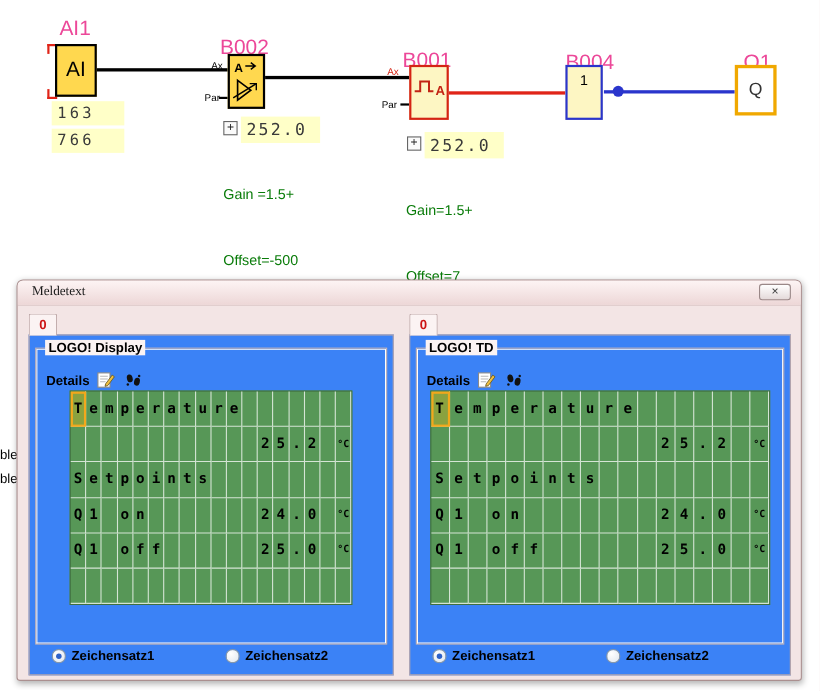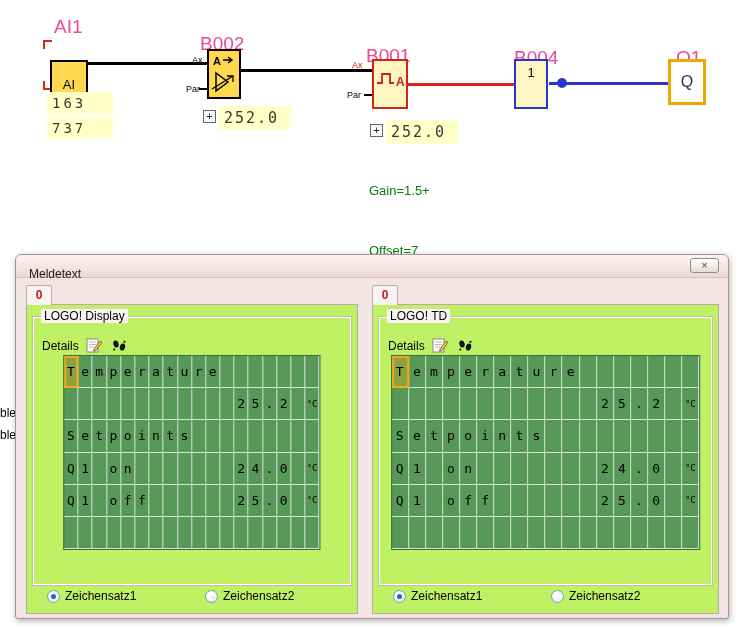--- a/index.html
+++ b/index.html
@@ -8,21 +8,21 @@
 
   
   .blk-label{position:absolute;font-size:19px;color:#ec4899;}
   .pin-label{position:absolute;font-size:9px;color:#000;}
   .pin-label.red{color:#d42414;}
   .pin-stub{position:absolute;height:2px;background:#000;}
   .wire{position:absolute;}
   .dot{position:absolute;width:10px;height:10px;border-radius:50%;background:#2a35cc;}
   .block{position:absolute;box-sizing:border-box;border:2px solid #000;
          display:flex;align-items:center;justify-content:center;}
-  .ai-block{background:#ffd84f;font-size:13px;margin-top:20px;}
+  .ai-block{background:#ffd84f;font-size:19px;}
   .b002-block{background:#ffd84f;}
   .b001-block{background:#fdf6c3;border-color:#d42414;align-items:flex-start;padding-top:6px;}
   .b004-block{background:#fdf6c3;border-color:#2a35cc;align-items:flex-start;padding-top:4px;font-size:13px;}
   .q1-block{background:#fff;border:3px solid #f0a800;font-size:16px;color:#333;}
   .red-tick{position:absolute;width:7px;height:7px;}
   .tick-top{border-top:2px solid #e02418;border-left:2px solid #e02418;}
   .tick-bottom{border-bottom:2px solid #e02418;border-left:2px solid #e02418;}
   .val-box{position:absolute;background:#ffffc8;font-family:"DejaVu Sans Mono",monospace;
            font-size:14px;letter-spacing:3px;color:#3a3a3a;padding:3px 5px;}
   .val-box.big{font-size:15px;letter-spacing:2px;}
@@ -30,32 +30,32 @@
             font-size:11px;line-height:11px;text-align:center;color:#222;box-sizing:border-box;}
   .params{position:absolute;color:#0a7c0a;font-size:13px;line-height:20px;white-space:pre;}
   .frag{position:absolute;left:0;font-size:12px;color:#000;}
 
   
   .dialog{position:absolute;left:15px;top:254px;width:714px;height:365px;background:#f3e5e5;
           border:1px solid #ab9090;border-radius:6px 6px 3px 3px;box-sizing:border-box;
           box-shadow:1px 2px 6px rgba(0,0,0,0.3);}
   .titlebar{position:relative;height:22px;background:linear-gradient(#fdf4f4,#edd7d7);
             border-bottom:1px solid #d6bfbf;border-radius:5px 5px 0 0;}
-  .titlebar-text{position:absolute;left:13px;top:12px;font-size:12px;color:#1a1a1a;}
+  .titlebar-text{position:absolute;left:13px;top:2px;font-size:12px;color:#1a1a1a;font-family:Liberation Serif, serif;}
   .close-btn{position:absolute;right:9px;top:3px;width:29px;height:15px;box-sizing:border-box;
              background:linear-gradient(#ffffff,#e4dada);border:1px solid #9a8888;border-radius:3px;
              font-size:11px;line-height:12px;text-align:center;color:#444;cursor:default;}
   .panel{position:absolute;top:30px;height:329px;}
   .panel.left{left:10px;width:332px;}
   .panel.right{left:356px;width:347px;}
   .tab{position:absolute;left:0;top:0;width:26px;height:20px;z-index:2;box-sizing:border-box;
        background:#fbf3f3;border:1px solid #bda7a7;border-bottom:none;border-radius:2px 2px 0 0;
        text-align:center;font-size:12px;font-weight:bold;color:#cc1414;line-height:18px;}
-  .tab-body{position:absolute;left:0;top:19px;right:0;bottom:0;background:#bef264;
-            border:1px solid #bda7a7;}
+  .tab-body{position:absolute;left:0;top:19px;right:0;bottom:0;background:#3b82f6;
+            border:1px solid #bda7a7;font-weight:bold;}
   .groupbox{position:absolute;left:5px;right:5px;top:11px;height:268px;
             border:1px solid #c9b6b6;box-shadow:inset 1px 1px 0 #fff,inset -1px -1px 0 #fff;}
   .groupbox-title{position:absolute;top:-8px;left:8px;background:#fbf3f3;padding:0 3px;font-size:12px;}
   .details-row{position:absolute;left:9px;top:21px;display:flex;align-items:center;gap:7px;font-size:12px;}
   .lcd{position:absolute;top:38px;left:50%;transform:translateX(-50%);display:grid;
        border:1px solid #3f6f3f;background:#579757;}
   .lcd.display-size{grid-template-columns:repeat(18,14.2px);grid-template-rows:repeat(6,32.2px);}
   .lcd.td-size{grid-template-columns:repeat(18,17.1px);grid-template-rows:repeat(6,32.2px);}
   .lcd-cell{border-right:1px solid rgba(255,255,255,0.75);border-bottom:1px solid rgba(255,255,255,0.75);
             box-sizing:border-box;display:flex;align-items:center;justify-content:center;
@@ -78,21 +78,21 @@
   <div class="frag" style="top:406px">ble</div>
   <div class="frag" style="top:428px">ble</div>
 
   <div class="blk-label" style="left:54px;top:16px">AI1</div>
   <div class="red-tick tick-top" style="left:43px;top:40px"></div>
   <div class="red-tick tick-bottom" style="left:43px;top:81px"></div>
   <div class="block ai-block" style="left:50px;top:40px;width:38px;height:48px">
     <span>AI</span>
   </div>
   <div class="val-box" style="left:47px;top:92px;width:56px">163</div>
-  <div class="val-box" style="left:47px;top:117px;width:56px">737</div>
+  <div class="val-box" style="left:47px;top:117px;width:56px">766</div>
 
   <div class="wire" style="left:88px;top:62px;width:119px;height:3px;background:#000"></div>
 
   <div class="blk-label" style="left:200px;top:33px">B002</div>
   <div class="pin-label" style="left:192px;top:55px">Ax</div>
   <div class="pin-label" style="left:186px;top:84px">Par</div>
   <div class="pin-stub" style="left:199px;top:88px;width:8px"></div>
   <div class="block b002-block" style="left:207px;top:49px;width:34px;height:50px">
     <svg width="26" height="42" viewBox="0 0 26 42">
       <text x="2" y="12" font-size="11" font-weight="bold" fill="#000">A</text>
@@ -100,20 +100,25 @@
       <path d="M5 20 v18 l12 -9 z" fill="none" stroke="#000" stroke-width="1.5"></path>
       <path d="M1 36 L22 23" stroke="#000" stroke-width="1.3"></path>
       <path d="M16 23 h6 v6" fill="none" stroke="#000" stroke-width="1.3"></path>
     </svg>
   </div>
 
   <div class="wire" style="left:241px;top:69px;width:131px;height:3px;background:#000"></div>
 
   <div class="plus-box" style="left:203px;top:110px">+</div>
   <div class="val-box big" style="left:219px;top:106px;width:62px">252.0</div>
+  <div class="params" style="left:203px;top:127px">
+    <div>Gain =1.5+</div>
+    <div>Offset=-500</div>
+    <div>Point =1</div>
+  </div>
 
   <div class="blk-label" style="left:366px;top:45px">B001</div>
   <div class="pin-label red" style="left:352px;top:60px">Ax</div>
   <div class="pin-label" style="left:347px;top:90px">Par</div>
   <div class="pin-stub" style="left:364px;top:94px;width:8px"></div>
   <div class="block b001-block" style="left:372px;top:59px;width:36px;height:50px">
     <svg width="30" height="22" viewBox="0 0 30 22">
       <path d="M2 16 h5 v-9 h8 v9 h4" fill="none" stroke="#c22414" stroke-width="1.8"></path>
       <text x="21" y="19" font-size="12" fill="#c22414" font-weight="bold">A</text>
     </svg>

